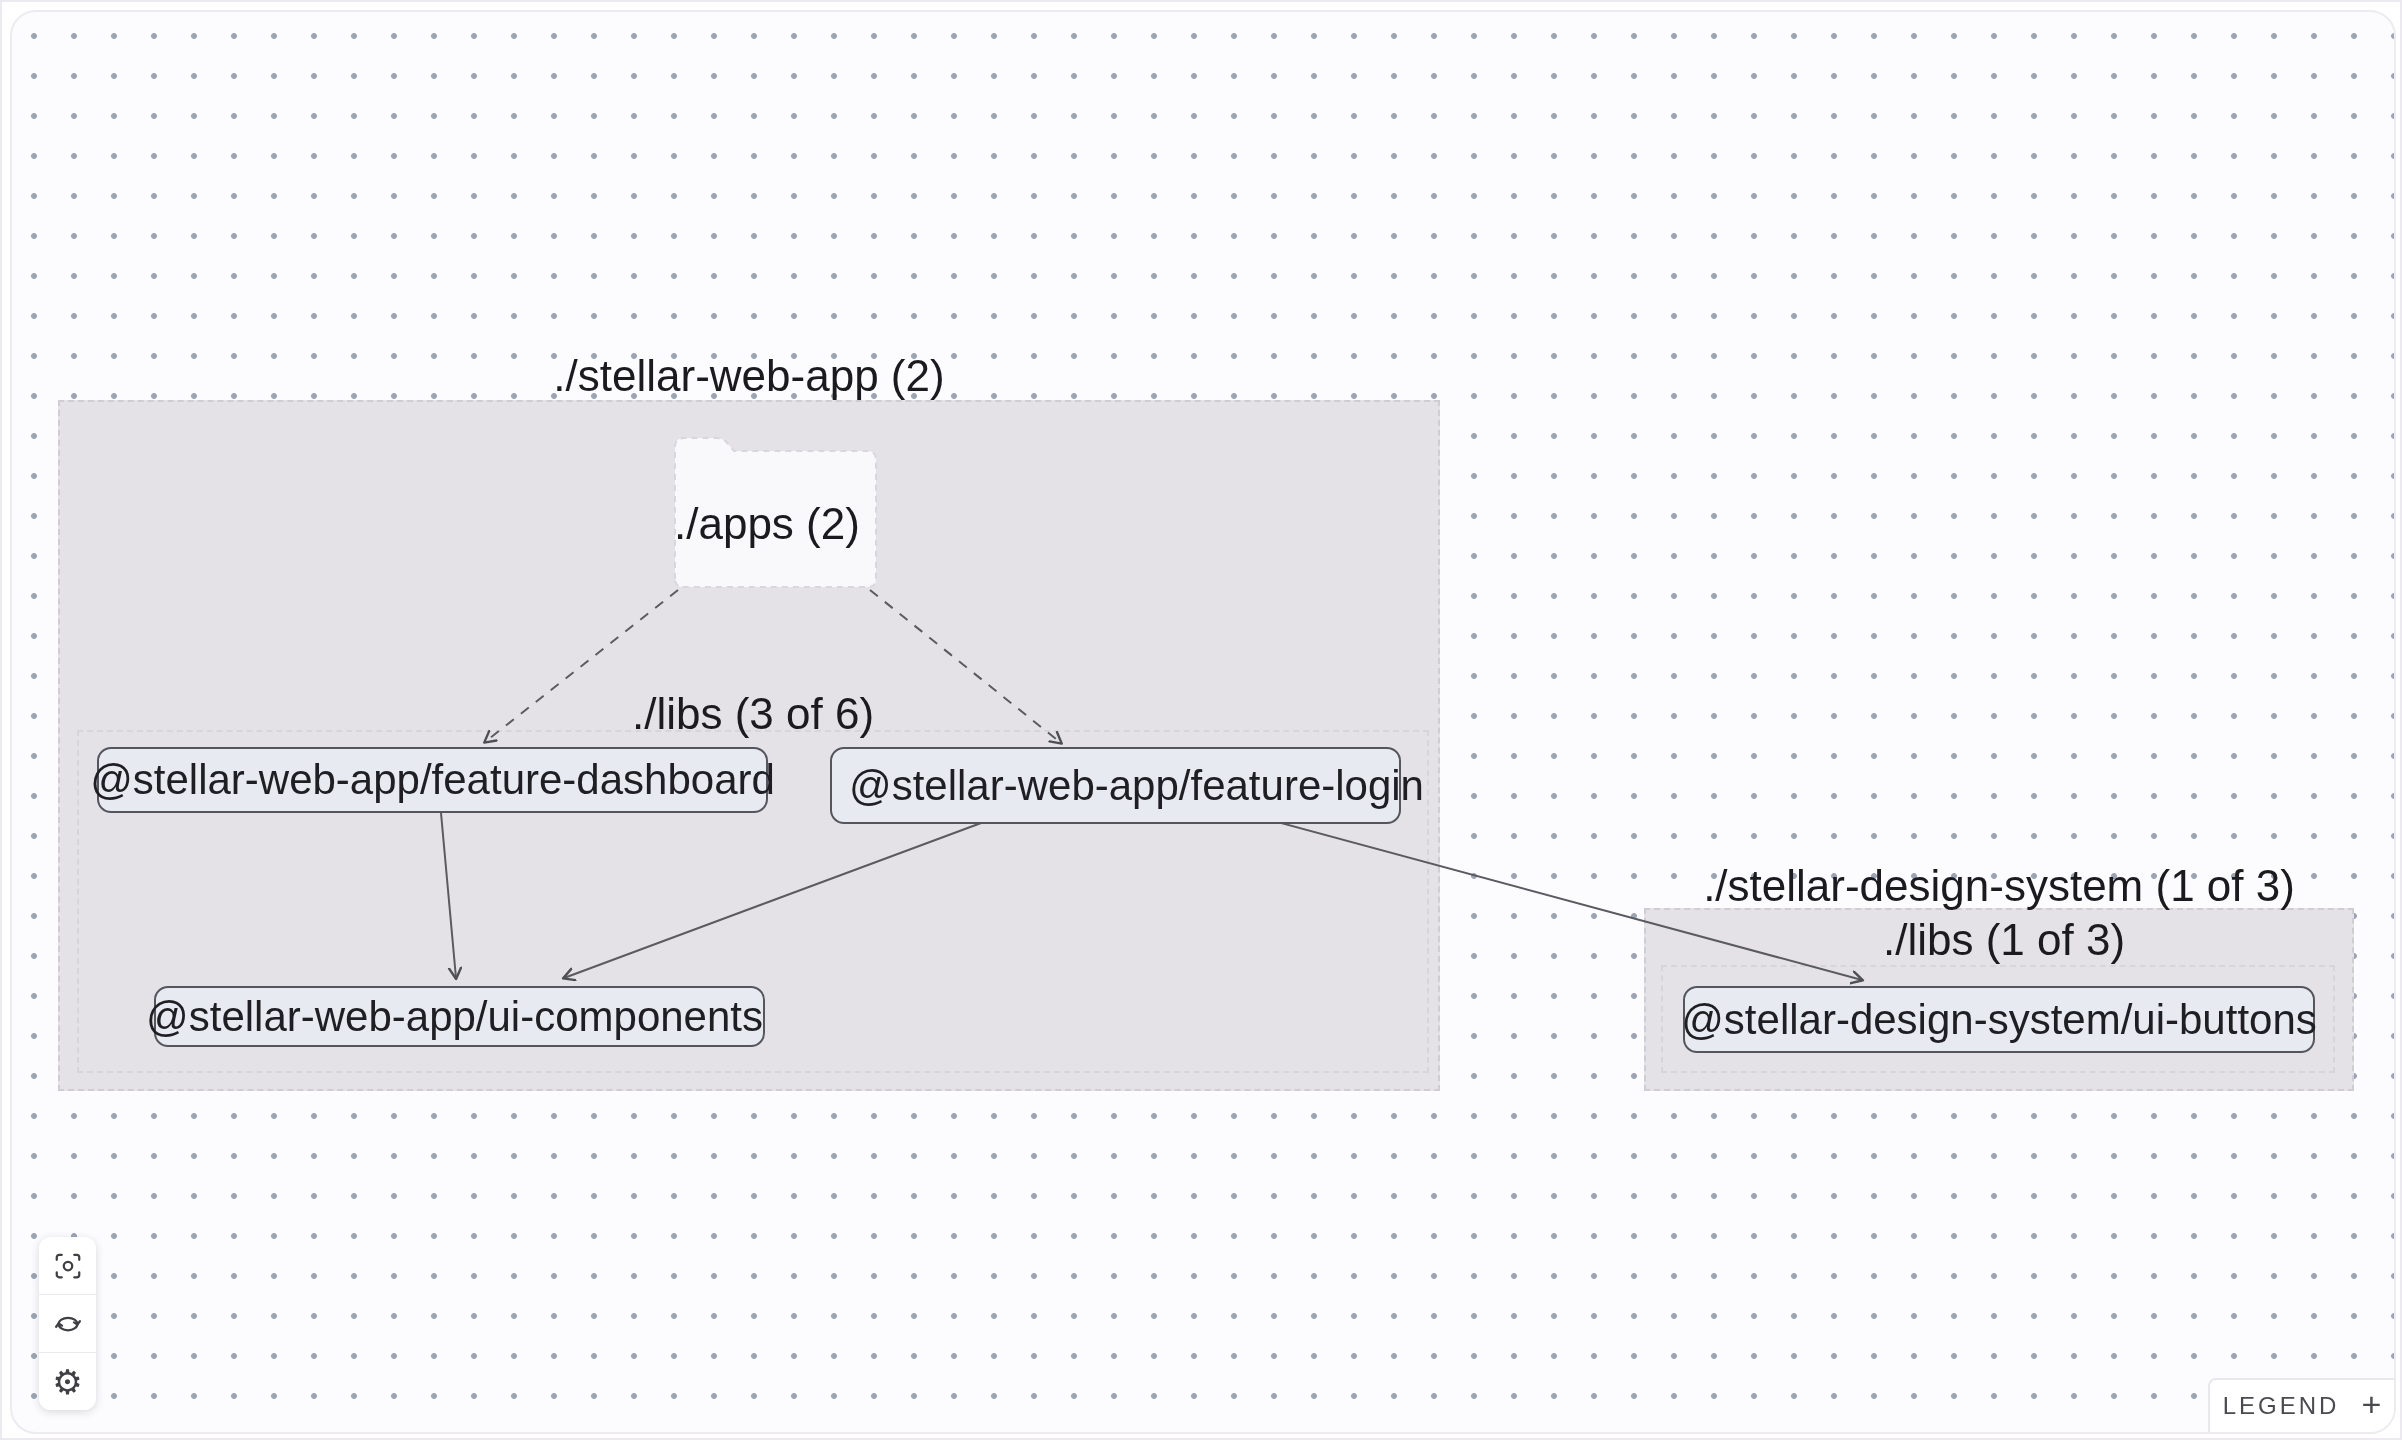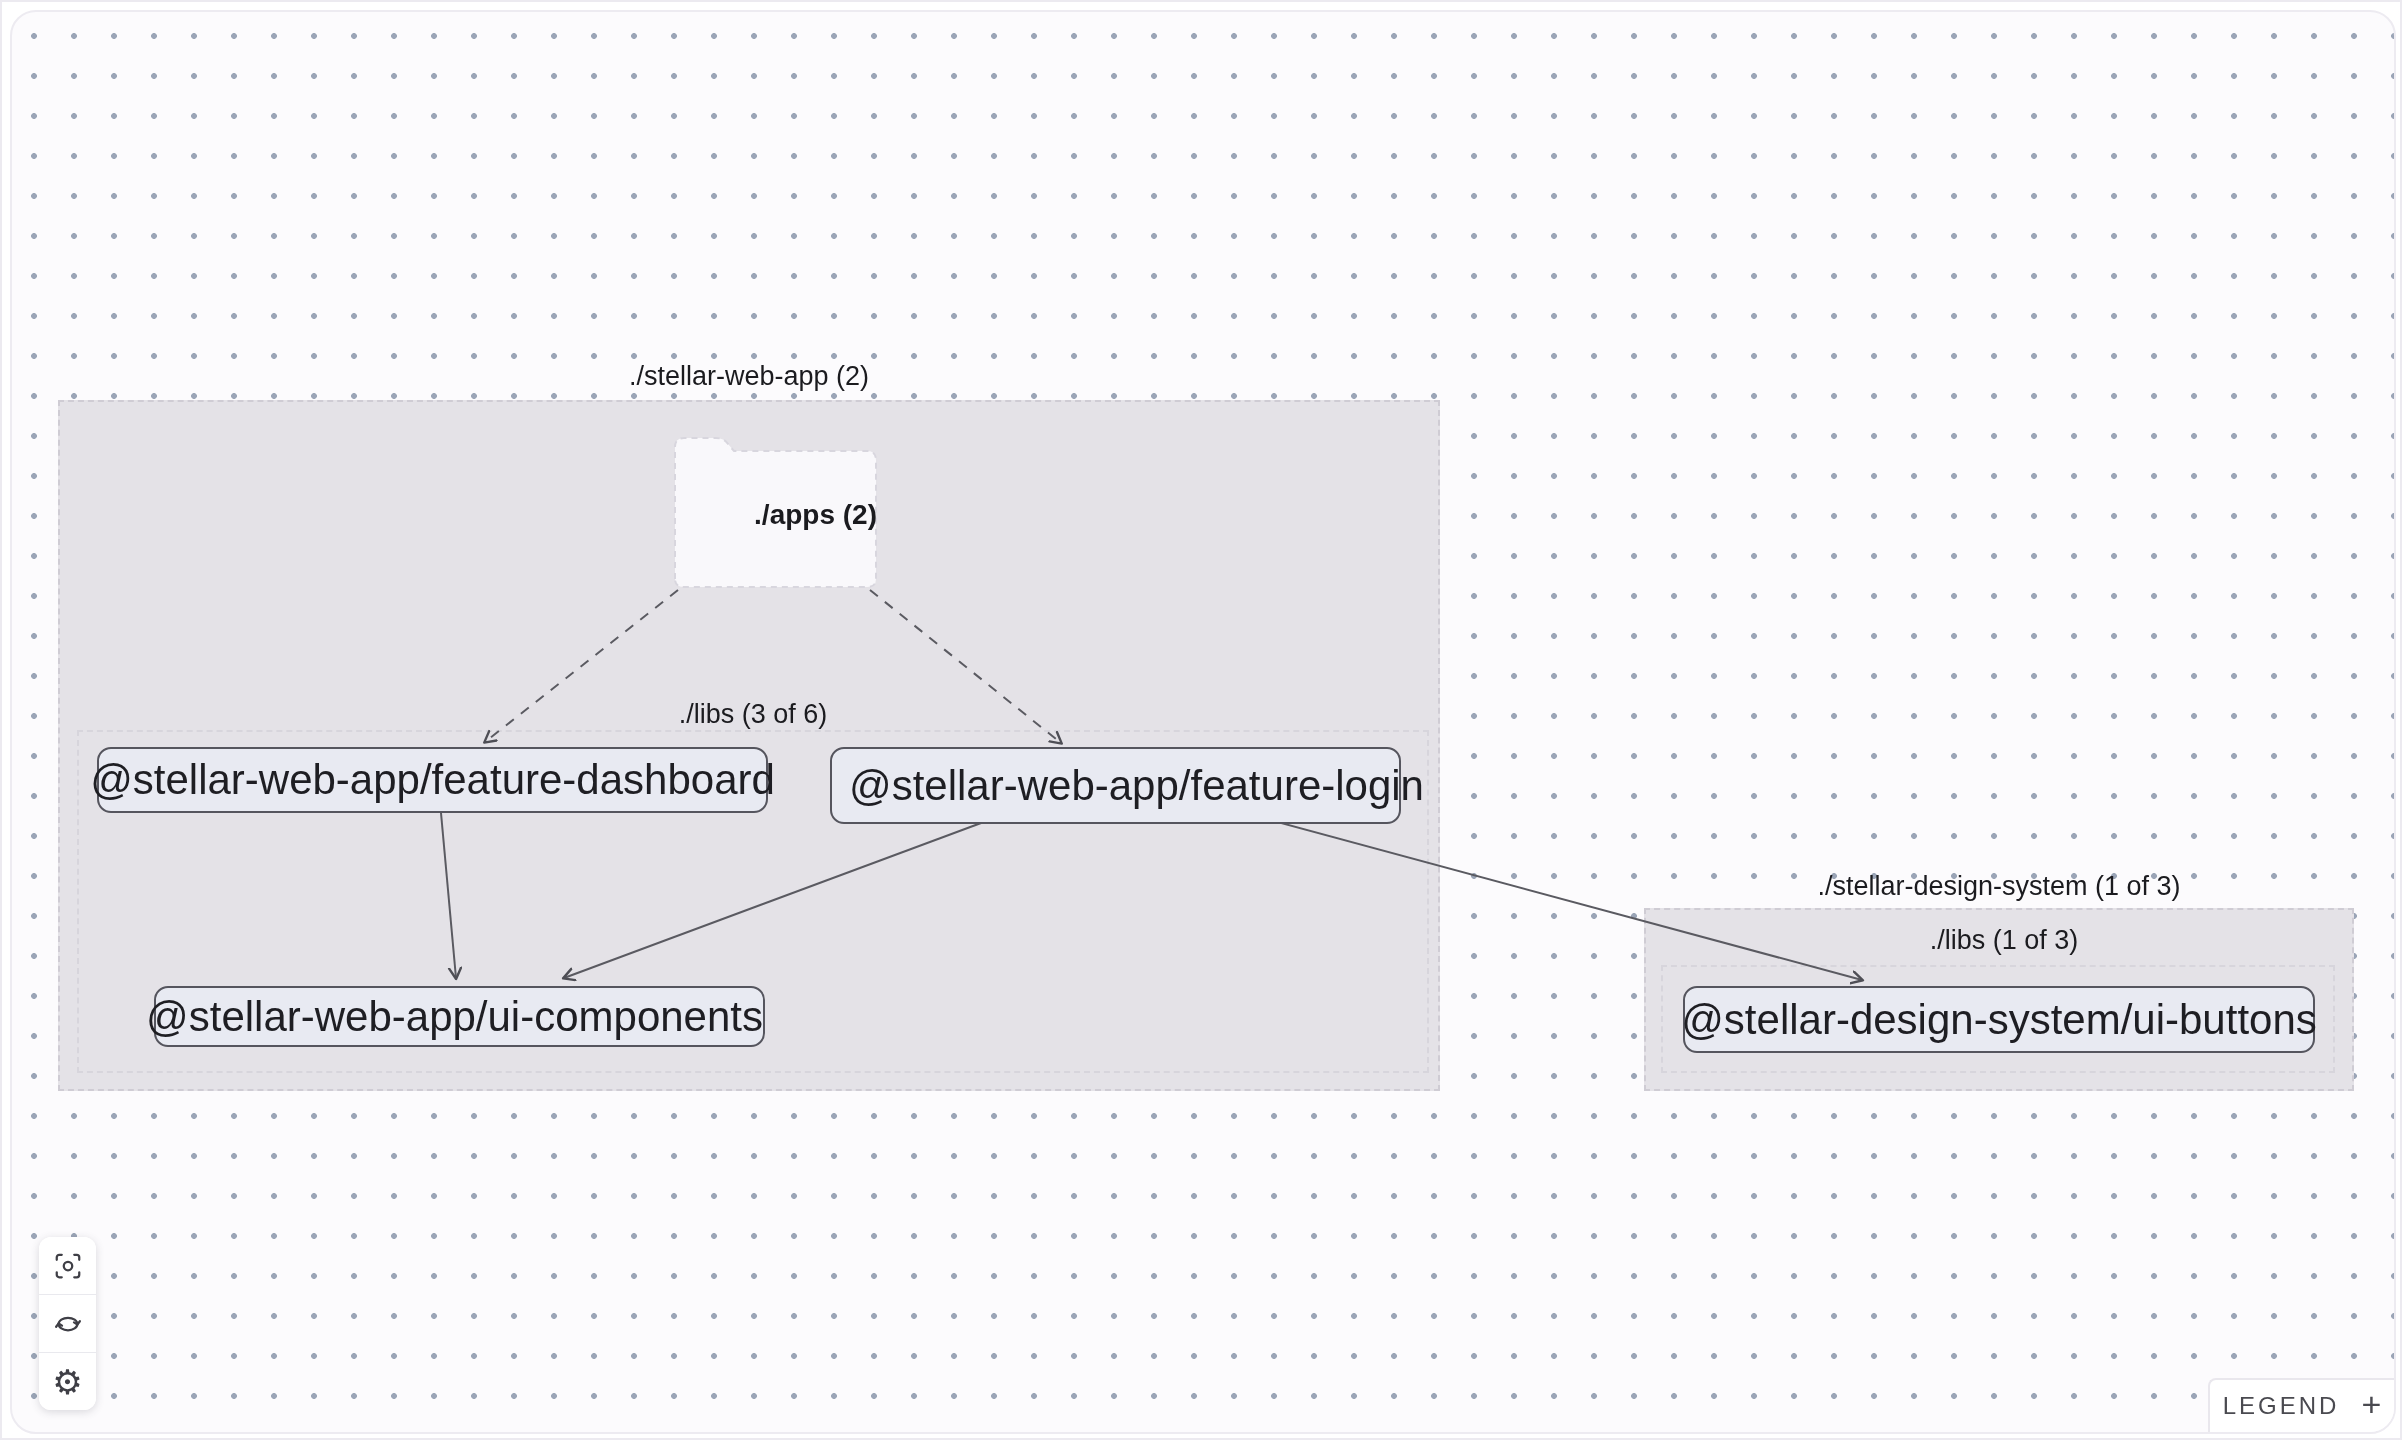--- a/index.html
+++ b/index.html
@@ -12,26 +12,26 @@
     background-image:radial-gradient(circle, rgba(137,150,170,0.85) 2.6px, rgba(137,150,170,0) 3.2px);
     background-size:40px 40px; background-position:2px 4px;
   }
   .group {
     position:absolute; background:#e4e2e7; border:2px dashed #cfccd4; z-index:1;
   }
   .subgroup {
     position:absolute; border:2px dashed #d7d5dc; z-index:2; background:transparent;
   }
   .group-title {
-    position:absolute; z-index:4; text-align:center; font-size:27px; line-height:44px;
+    position:absolute; z-index:4; text-align:center; font-size:44px; line-height:44px;
     color:#1b1b1f; white-space:nowrap;
   }
   .folder-wrap { position:absolute; z-index:2; }
   .folder-label {
-    position:absolute; z-index:4; text-align:right; font-size:28px; color:#1b1b1f; white-space:nowrap;font-weight:bold;
+    position:absolute; z-index:4; text-align:left; font-size:44px; color:#1b1b1f; white-space:nowrap;
   }
   #edges { position:absolute; left:0; top:0; z-index:3; pointer-events:none; }
   .node {
     position:absolute; z-index:4; background:#e8eaf2; border:2px solid #55555e; border-radius:14px;
     display:flex; align-items:center; justify-content:center;
     font-size:42px; color:#1e1e23; white-space:nowrap; cursor:pointer;
   }
   #toolbar {
     position:absolute; left:27px; top:1225px; width:57px; height:173px; z-index:6;
     background:#ffffff; border-radius:12px; box-shadow:0 2px 8px rgba(55,55,70,0.18);

